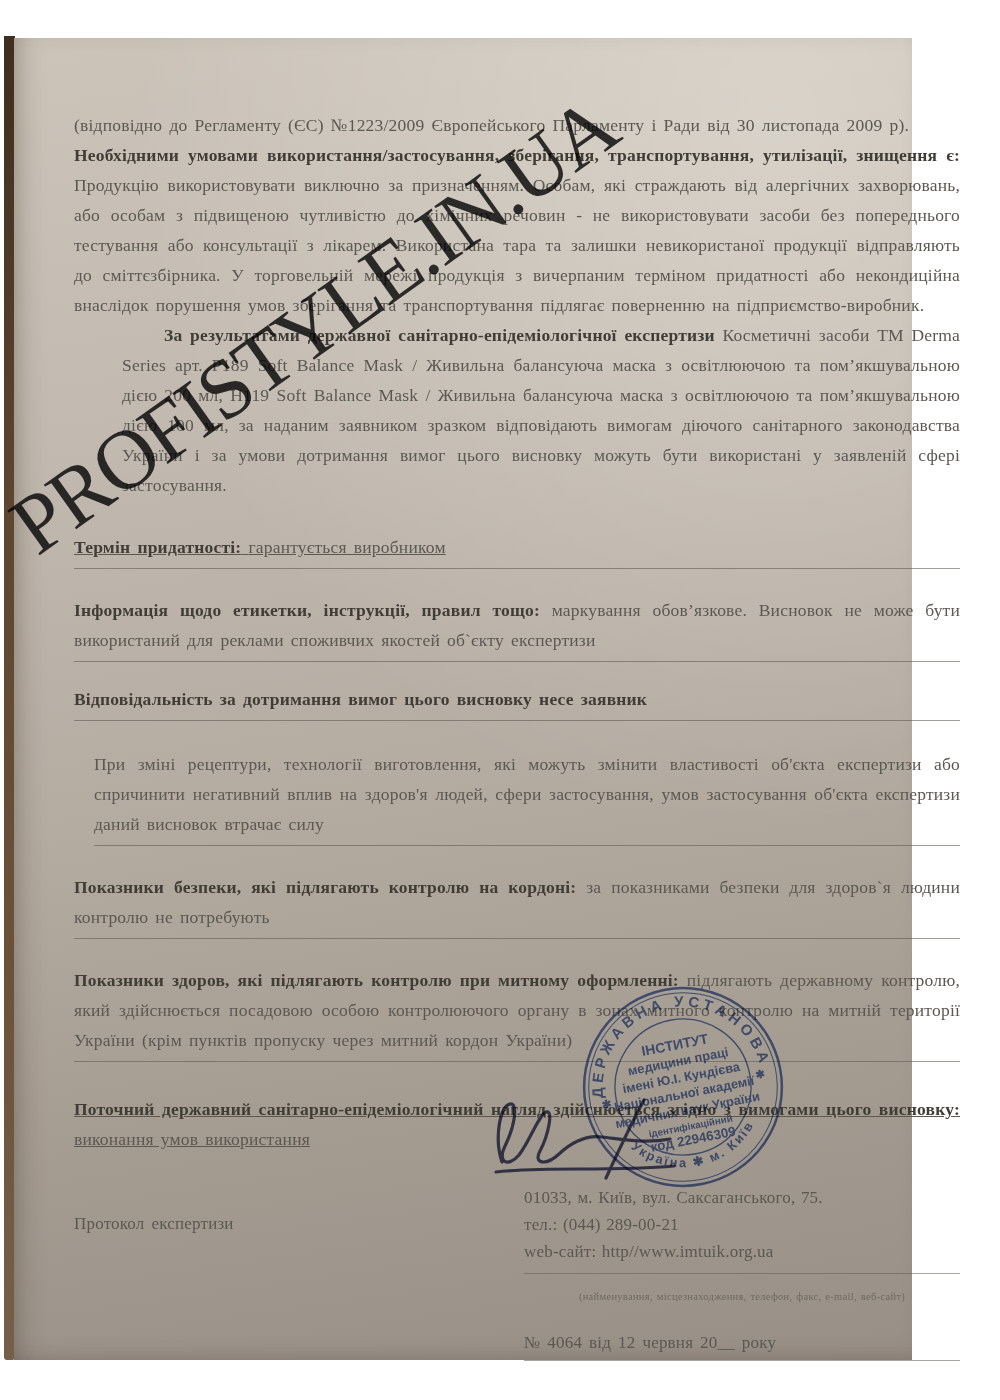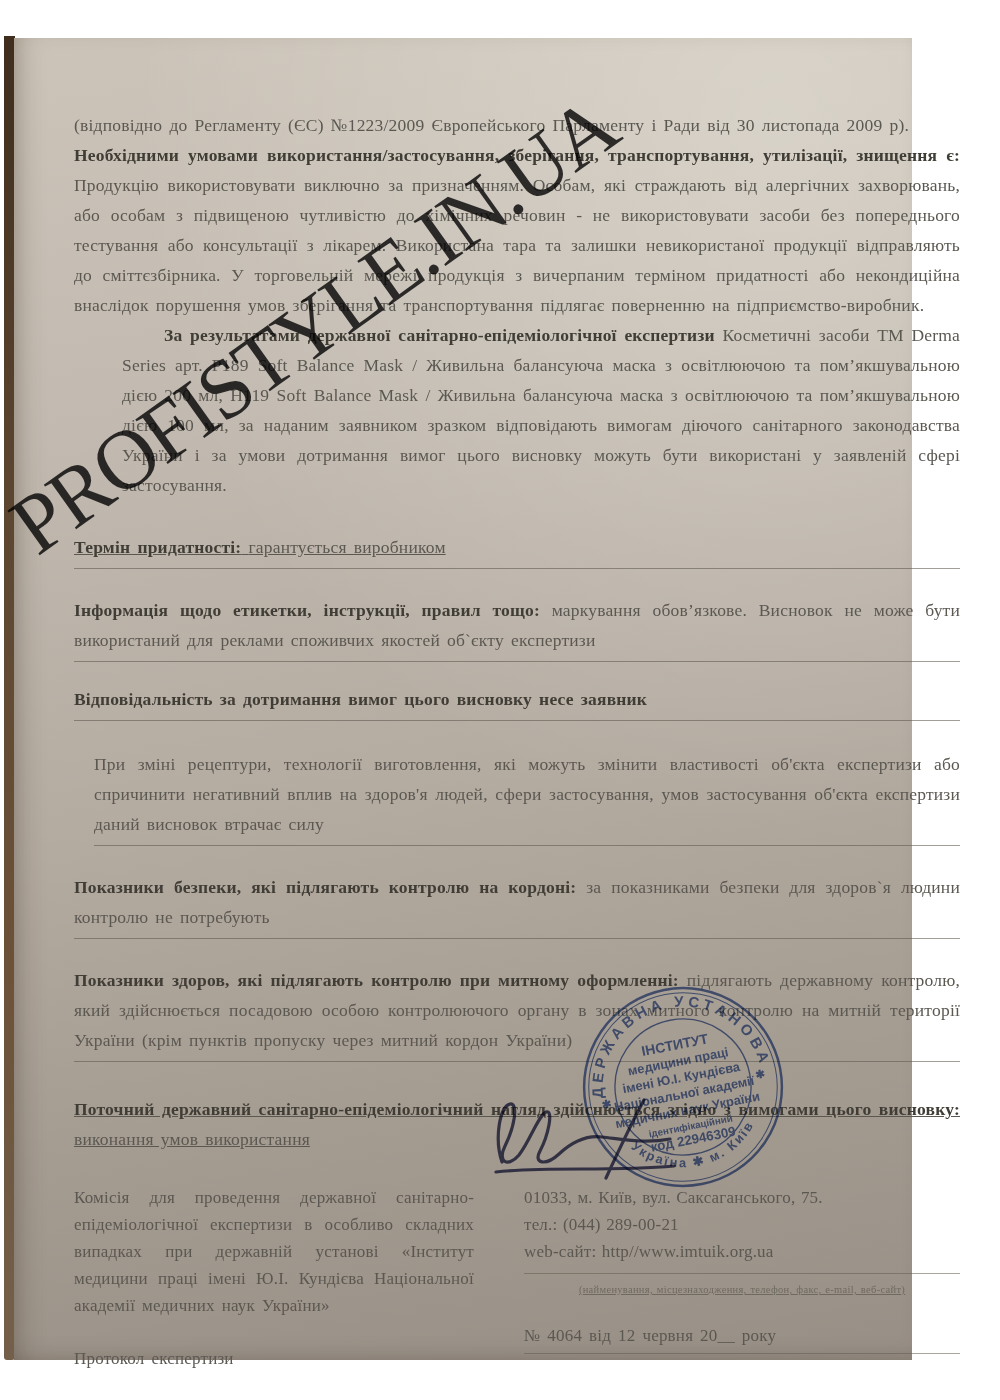--- a/index.html
+++ b/index.html
@@ -35,22 +35,22 @@
 
   
   .footer{
     display:grid;grid-template-columns:400px 1fr;column-gap:50px;margin-top:30px;
     font-size:17px;line-height:27px;
   }
   .commission{text-align:justify;margin:0;}
   .addr{margin:0;text-align:left;word-spacing:1px;}
   .cap{
     font-size:10.5px;line-height:13px;color:#6e6a62;text-align:center;
-    border-top:1px solid rgba(98,92,82,.55);padding-top:9px;margin-top:8px;
-    letter-spacing:.3px;word-spacing:1px;text-decoration:underline;
+    border-top:1px solid rgba(98,92,82,.55);padding-top:16px;margin-top:8px;
+    letter-spacing:.3px;word-spacing:1px;
   }
   .row2{margin-top:26px;}
   .protocol-line{border-bottom:1px solid rgba(98,92,82,.55);padding-bottom:4px;}
 
   
   .watermark{
     position:absolute;left:50px;top:475px;height:100px;white-space:nowrap;
     font-family:"Liberation Serif", serif;font-size:84px;font-weight:normal;
     letter-spacing:-2px;color:#191919;opacity:.88;mix-blend-mode:multiply;
     transform:rotate(-35.5deg);transform-origin:0 100%;line-height:100px;
@@ -101,21 +101,20 @@
       <span>за показниками безпеки для здоров`я людини контролю не потребують</span></p>
 
     <p class="sec u mt26"><b>Показники здоров, які підлягають контролю при митному оформленні:</b>
       <span>підлягають державному контролю, який здійснюється посадовою особою контролюючого органу в зонах митного контролю на митній території України (крім пунктів пропуску через митний кордон України)</span></p>
 
     <p class="sec mt32"><b>Поточний державний санітарно-епідеміологічний нагляд здійснюється згідно з вимогами цього висновку:</b>
       <span>виконання умов використання</span></p>
 
     <div class="footer">
       <div>
-        <p class="commission">Комісія для проведення державної санітарно-епідеміологічної експертизи в особливо складних випадках при державній установі «Інститут медицини праці імені Ю.І. Кундієва Національної академії медичних наук України»</p>
         <p class="row2" style="margin-bottom:0;">Протокол експертизи</p>
 
       </div>
       <div>
         <p class="addr">01033, м. Київ, вул. Саксаганського, 75.</p>
         <p class="addr">тел.: (044) 289-00-21</p>
         <p class="addr">web-сайт: http//www.imtuik.org.ua</p>
         <div class="cap">(найменування, місцезнаходження, телефон, факс, e-mail, веб-сайт)</div>
         <div class="row2 protocol-line">№ 4064 від 12 червня 20__ року</div>
 

